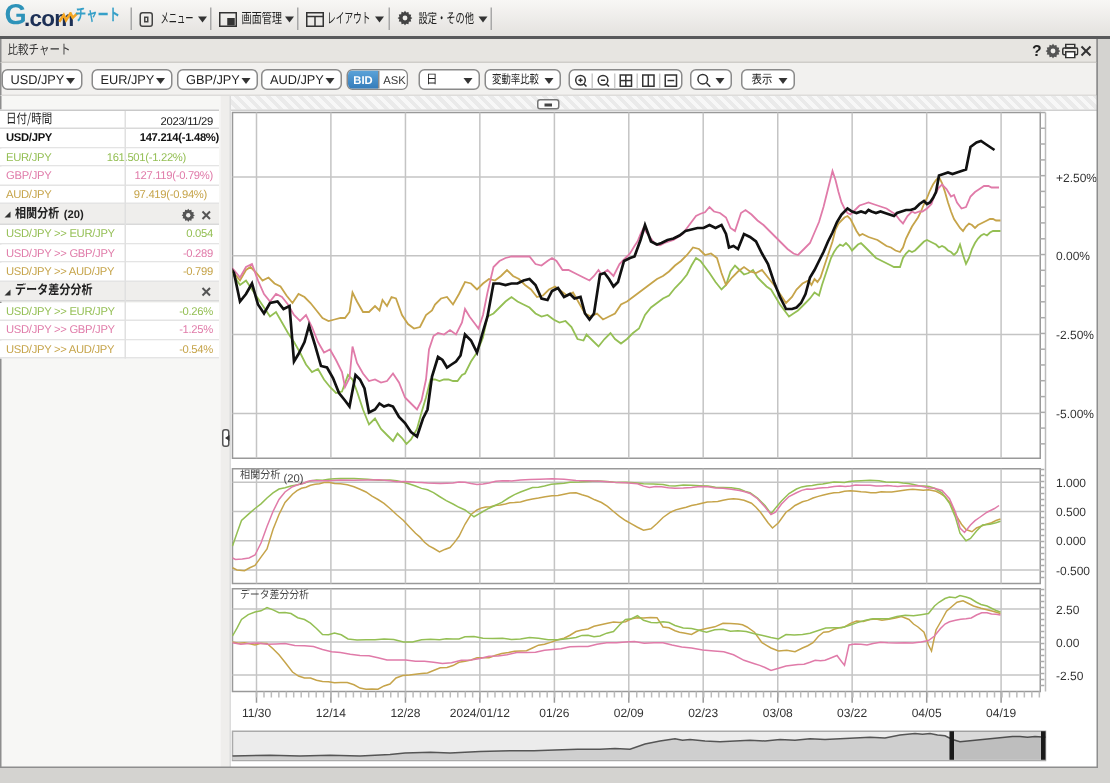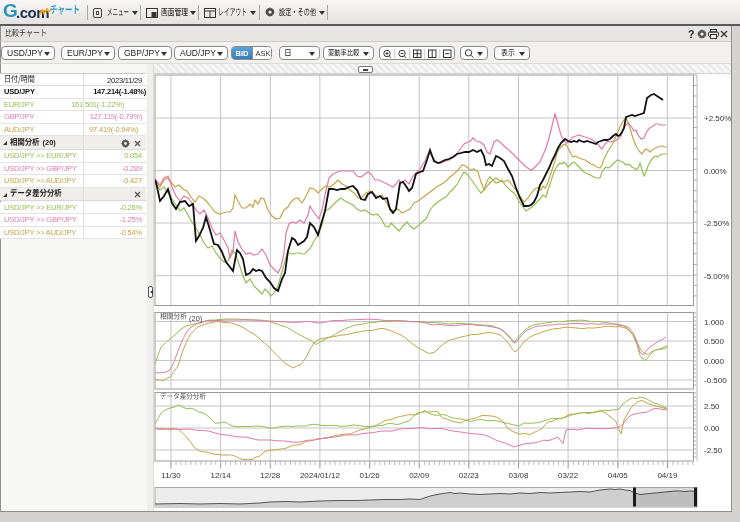--- a/index.html
+++ b/index.html
@@ -212,21 +212,21 @@
 <div style="position:absolute;left:0;top:150px;width:146px;height:12.5px;background:#fff;border-bottom:1px solid #e4e4e4;line-height:12.5px;font-size:7.5px;letter-spacing:-0.2px">
     <span style="position:absolute;left:4px;color:#94bf54">USD/JPY &gt;&gt; EUR/JPY</span>
     <span style="position:absolute;right:4px;color:#94bf54">0.054</span>
   </div>
 <div style="position:absolute;left:0;top:162.5px;width:146px;height:12.5px;background:#fff;border-bottom:1px solid #e4e4e4;line-height:12.5px;font-size:7.5px;letter-spacing:-0.2px">
     <span style="position:absolute;left:4px;color:#e07ba9">USD/JPY &gt;&gt; GBP/JPY</span>
     <span style="position:absolute;right:4px;color:#e07ba9">-0.289</span>
   </div>
 <div style="position:absolute;left:0;top:175px;width:146px;height:12.5px;background:#fff;border-bottom:1px solid #e4e4e4;line-height:12.5px;font-size:7.5px;letter-spacing:-0.2px">
     <span style="position:absolute;left:4px;color:#c6a44a">USD/JPY &gt;&gt; AUD/JPY</span>
-    <span style="position:absolute;right:4px;color:#c6a44a">-0.427</span>
+    <span style="position:absolute;right:4px;color:#c6a44a">-0.799</span>
   </div>
 <div style="position:absolute;left:0;top:187.5px;width:146px;height:13.5px;background:#efeeec;border-bottom:1px solid #d9d9d9">
     <span style="position:absolute;left:3px;top:5px;width:0;height:0;border-bottom:4.5px solid #333;border-left:4.5px solid transparent"></span>
     <span style="position:absolute;left:10px;top:1.5px;line-height:0"><svg width="51.7" height="9.5" viewBox="0 0 63.00 9.45" preserveAspectRatio="none" fill="#222">
         <path transform="translate(0.00,7.02) scale(0.009000,-0.009000)" d="M188 755Q212 751 241 749Q270 747 295 747Q314 747 347 747Q380 747 420 747Q460 747 500 747Q539 747 572 747Q605 747 622 747Q648 747 676 749Q704 751 730 755V626Q704 628 676 628Q648 629 622 629Q605 629 572 629Q539 629 500 629Q460 629 421 629Q381 629 347 629Q314 629 295 629Q269 629 240 628Q211 628 188 626ZM72 499Q94 496 120 495Q145 493 168 493Q181 493 220 493Q259 493 314 493Q370 493 433 493Q496 493 560 493Q623 493 678 493Q733 493 772 493Q810 493 823 493Q839 493 867 494Q894 496 914 499V369Q896 371 870 371Q844 372 823 372Q810 372 772 372Q733 372 678 372Q623 372 560 372Q496 372 433 372Q370 372 314 372Q259 372 220 372Q181 372 168 372Q146 372 119 371Q93 370 72 368ZM584 429Q584 332 567 254Q550 177 518 115Q501 81 470 45Q440 9 401 -23Q362 -55 317 -77L200 8Q253 28 302 68Q351 107 381 151Q419 208 432 278Q445 348 445 429ZM790 824Q803 806 817 781Q832 756 846 731Q859 706 869 687L789 652Q773 683 752 723Q730 762 710 791ZM908 869Q921 850 936 825Q951 799 966 775Q980 750 989 733L909 698Q894 730 871 769Q849 808 829 836Z"></path>
         <path transform="translate(9.00,7.02) scale(0.009000,-0.009000)" d="M92 463Q110 462 138 460Q166 459 197 458Q227 457 253 457Q278 457 315 457Q352 457 395 457Q439 457 486 457Q532 457 578 457Q624 457 665 457Q706 457 738 457Q771 457 790 457Q825 457 856 459Q887 462 907 463V306Q890 307 856 309Q822 311 790 311Q771 311 738 311Q705 311 664 311Q623 311 578 311Q532 311 485 311Q438 311 395 311Q351 311 314 311Q278 311 253 311Q210 311 165 309Q120 308 92 306Z"></path>
         <path transform="translate(18.00,7.02) scale(0.009000,-0.009000)" d="M429 468Q475 442 530 406Q584 371 640 333Q696 295 745 259Q795 223 829 195L734 82Q701 112 652 152Q604 191 548 232Q492 274 438 312Q383 350 340 377ZM899 638Q890 624 881 605Q872 586 866 567Q851 521 825 465Q800 408 765 350Q730 291 685 235Q614 147 514 68Q415 -11 271 -66L155 35Q260 67 337 111Q414 155 470 205Q527 255 569 305Q603 344 634 393Q664 441 686 490Q709 538 718 576H380L426 690H710Q734 690 757 693Q781 696 797 701ZM569 792Q551 766 533 736Q516 706 507 690Q473 630 421 563Q369 495 304 431Q240 367 168 317L60 400Q148 455 209 515Q271 576 312 632Q353 689 378 733Q390 751 404 781Q417 812 424 837Z"></path>
         <path transform="translate(27.00,7.02) scale(0.009000,-0.009000)" d="M95 731H910V628H95ZM147 575H857V477H147ZM254 35H932V-69H254ZM53 423H946V318H53ZM350 265H862V162H350ZM436 676H560V343H436ZM526 219H648V-11H526ZM224 807 328 847Q349 823 369 791Q388 759 397 734L288 688Q281 713 263 747Q244 781 224 807ZM660 852 791 819Q767 784 745 753Q722 721 704 698L602 729Q612 747 623 768Q634 790 644 812Q653 834 660 852ZM246 375 373 354Q341 209 279 96Q216 -18 124 -89Q114 -78 95 -61Q77 -45 57 -30Q37 -15 22 -6Q112 53 167 152Q223 250 246 375Z"></path>
         <path transform="translate(36.00,7.02) scale(0.009000,-0.009000)" d="M195 482H736V366H195ZM696 482H822Q822 482 822 472Q822 463 822 450Q822 438 821 430Q817 317 812 235Q807 154 800 100Q794 46 785 14Q776 -18 763 -34Q743 -58 722 -68Q700 -78 671 -82Q646 -86 605 -86Q564 -87 519 -85Q518 -58 507 -24Q496 11 480 36Q522 33 558 32Q594 31 612 31Q626 31 635 34Q644 36 653 45Q665 58 673 102Q680 147 686 235Q692 322 696 461ZM307 837 437 799Q400 712 349 631Q297 550 238 482Q178 414 114 364Q103 377 84 396Q65 414 46 432Q26 450 11 461Q73 503 130 561Q186 620 232 690Q278 761 307 837ZM688 839Q712 791 746 741Q780 691 820 644Q861 596 903 554Q946 512 987 481Q971 469 952 449Q932 430 914 410Q897 390 885 373Q843 412 800 460Q757 509 716 563Q674 618 637 676Q600 735 570 792ZM373 448H504Q497 364 481 284Q465 204 428 133Q392 62 324 4Q255 -55 143 -96Q136 -79 123 -59Q110 -39 95 -19Q80 0 65 14Q166 46 225 94Q284 141 314 198Q344 254 355 318Q367 382 373 448Z"></path>
         <path transform="translate(45.00,7.02) scale(0.009000,-0.009000)" d="M195 482H736V366H195ZM696 482H822Q822 482 822 472Q822 463 822 450Q822 438 821 430Q817 317 812 235Q807 154 800 100Q794 46 785 14Q776 -18 763 -34Q743 -58 722 -68Q700 -78 671 -82Q646 -86 605 -86Q564 -87 519 -85Q518 -58 507 -24Q496 11 480 36Q522 33 558 32Q594 31 612 31Q626 31 635 34Q644 36 653 45Q665 58 673 102Q680 147 686 235Q692 322 696 461ZM307 837 437 799Q400 712 349 631Q297 550 238 482Q178 414 114 364Q103 377 84 396Q65 414 46 432Q26 450 11 461Q73 503 130 561Q186 620 232 690Q278 761 307 837ZM688 839Q712 791 746 741Q780 691 820 644Q861 596 903 554Q946 512 987 481Q971 469 952 449Q932 430 914 410Q897 390 885 373Q843 412 800 460Q757 509 716 563Q674 618 637 676Q600 735 570 792ZM373 448H504Q497 364 481 284Q465 204 428 133Q392 62 324 4Q255 -55 143 -96Q136 -79 123 -59Q110 -39 95 -19Q80 0 65 14Q166 46 225 94Q284 141 314 198Q344 254 355 318Q367 382 373 448Z"></path>

